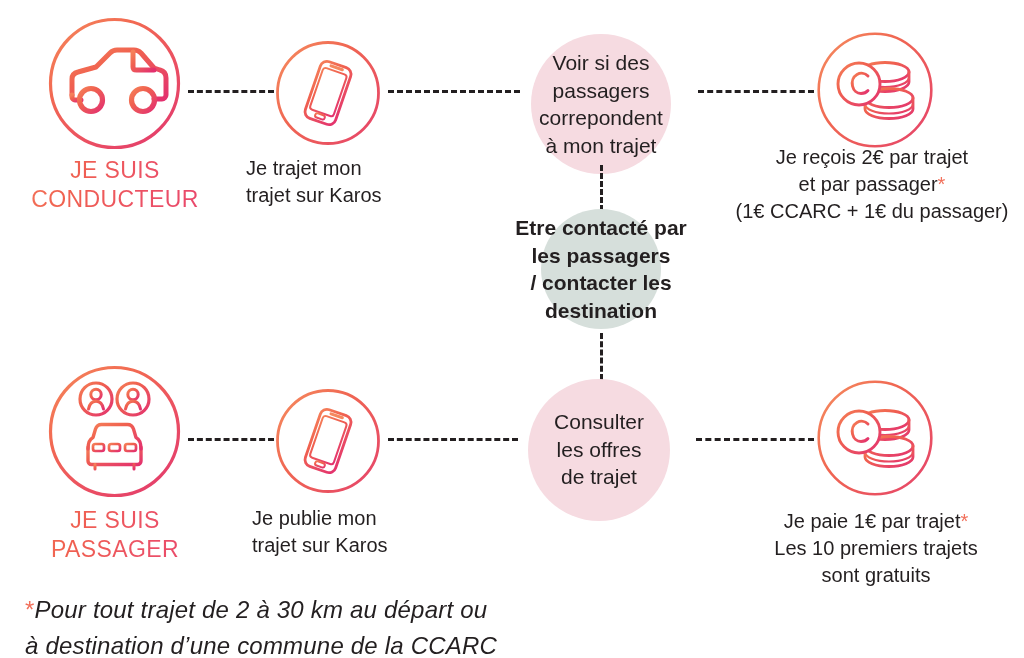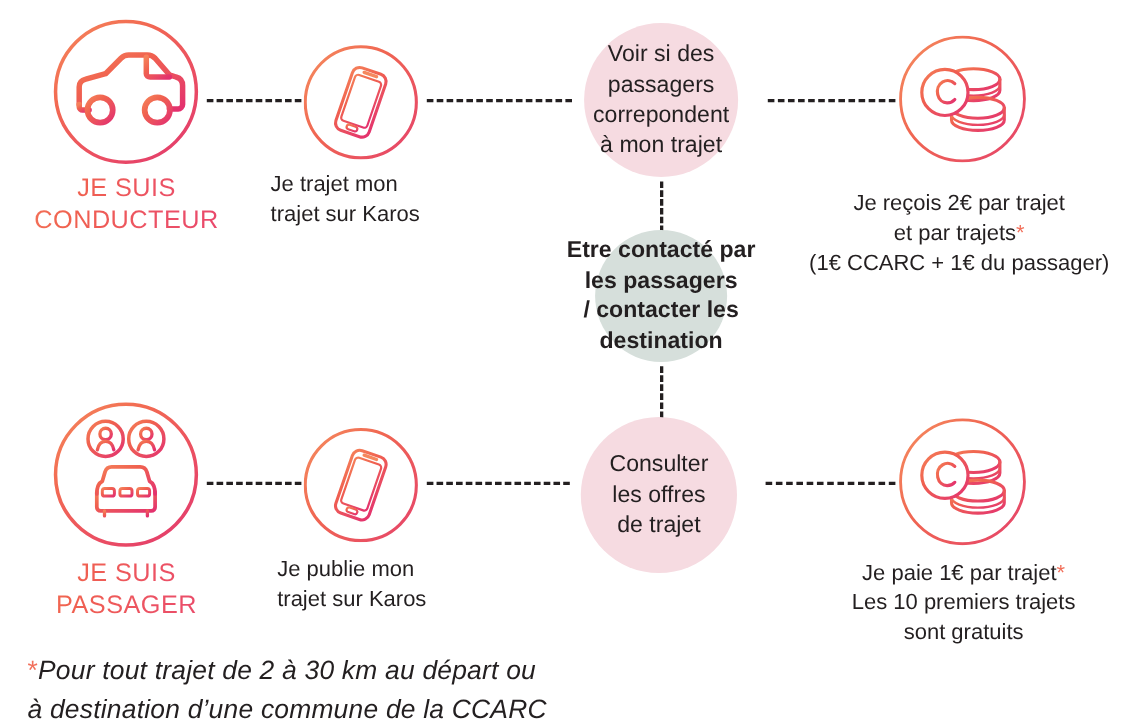--- a/index.html
+++ b/index.html
@@ -166,21 +166,21 @@
     </svg>
   </div>
 
   <div class="caption left" style="left:246px; top:155px;">
     <div>Je trajet mon</div>
     <div>trajet sur Karos</div>
   </div>
 
   <div class="dash-h" style="left:388px; top:90px; width:132px;"></div>
 
-  <div class="blob blob-pink" style="left:531px; top:21px; width:140px; height:140px;">
+  <div class="blob blob-pink" style="left:531px; top:34px; width:140px; height:140px;">
     <div class="blob-label pink-txt">
       <div>Voir si des</div>
       <div>passagers</div>
       <div>correpondent</div>
       <div>à mon trajet</div>
     </div>
   </div>
 
   <div class="dash-h" style="left:698px; top:90px; width:116px;"></div>
 
@@ -196,23 +196,23 @@
       <path d="M48 66 L48 77 C48 82.3 58.7 86.5 72 86.5 C85.3 86.5 96 82.3 96 77 L96 66" fill="none" stroke="url(#gradIcon)" stroke-width="2.8" stroke-linecap="round"></path>
       <path d="M48 72 C48 77.3 58.7 81.5 72 81.5 C85.3 81.5 96 77.3 96 72" fill="none" stroke="url(#gradIcon)" stroke-width="2.2"></path>
 
       <circle cx="42" cy="52" r="21" fill="#FFFFFF" stroke="url(#gradIcon)" stroke-width="2.9"></circle>
       <path d="M51 44 C48 41 43.5 40.5 40 42.5 C36 44.8 34.5 49.5 35.5 54 C36.5 58.5 40 61.5 44 61.5 C47 61.5 49.5 60.3 51 58.5" fill="none" stroke="url(#gradIcon)" stroke-width="2.9" stroke-linecap="round"></path>
       <path d="M31.5 49 L45.5 49" fill="none" stroke="url(#gradIcon)" stroke-width="2.6" stroke-linecap="round"></path>
       <path d="M31.5 55 L45.5 55" fill="none" stroke="url(#gradIcon)" stroke-width="2.6" stroke-linecap="round"></path>
     </svg>
   </div>
 
-  <div class="caption ctr" style="left:722px; top:172px; width:300px;">
+  <div class="caption ctr" style="left:722px; top:144px; width:300px;">
     <div>Je reçois 2€ par trajet</div>
-    <div><span>et par trajets</span><span class="star">*</span></div>
+    <div><span>et par passager</span><span class="star">*</span></div>
     <div>(1€ CCARC + 1€ du passager)</div>
   </div>
 
   <div class="dash-v" style="left:600px; top:165px; height:46px;"></div>
 
   <div class="blob blob-green" style="left:541px; top:209px; width:120px; height:120px;">
     <div class="blob-label green-txt">
       <div>Etre contacté par</div>
       <div>les passagers</div>
       <div>/ contacter les</div>

